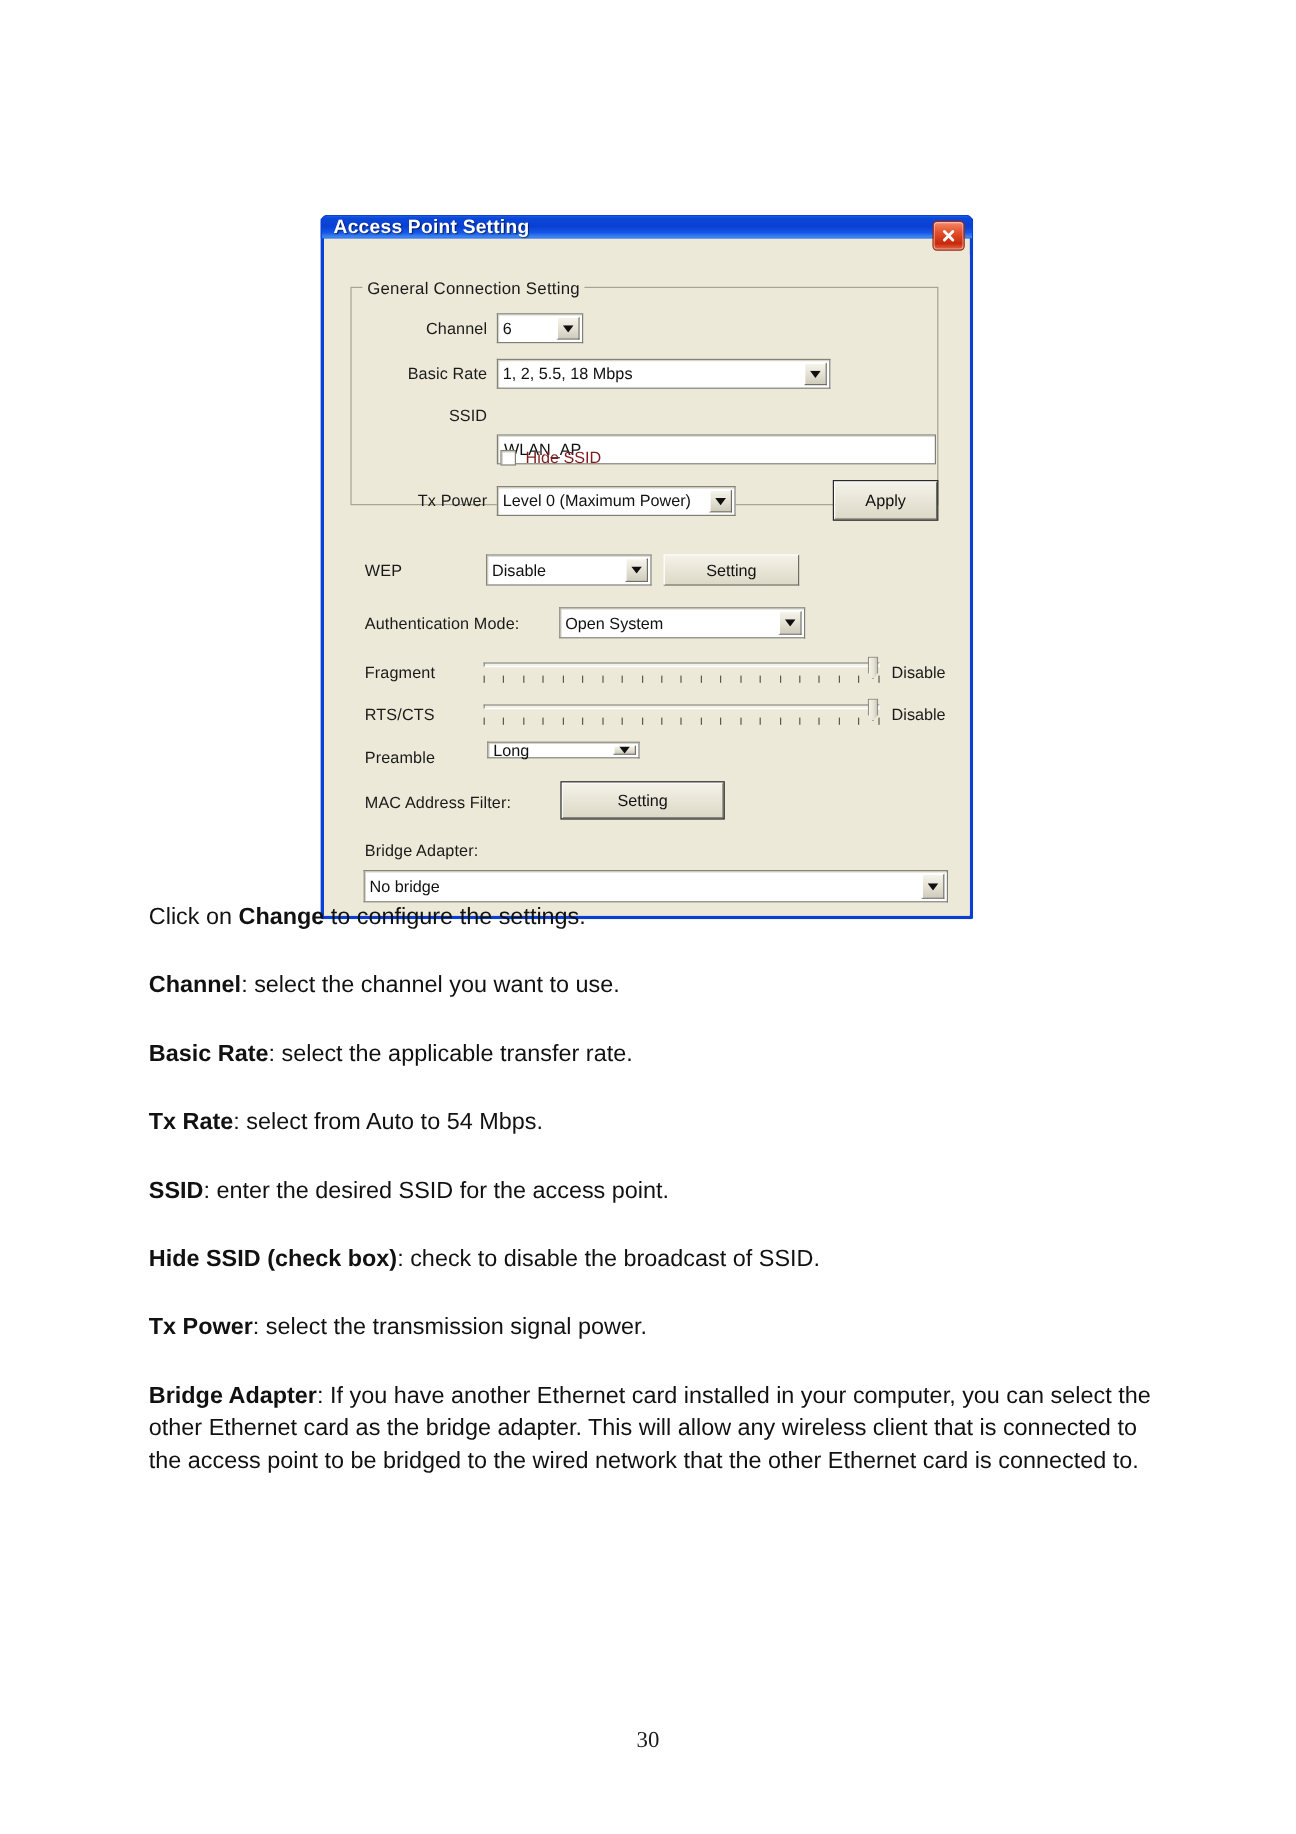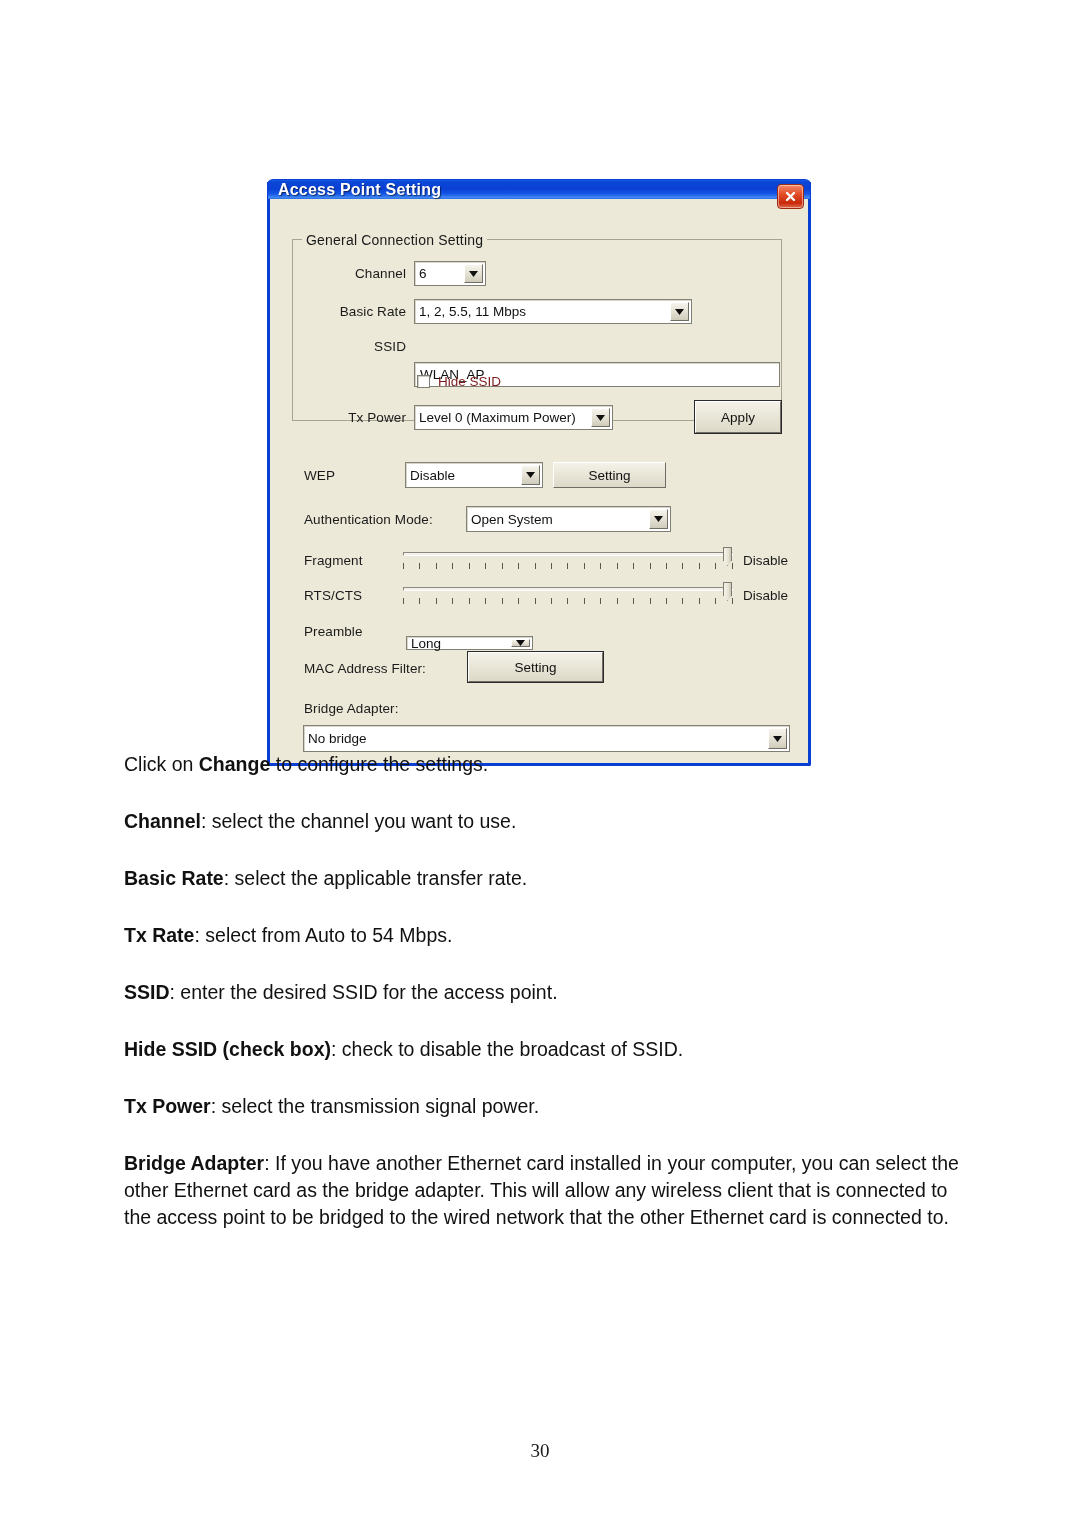--- a/index.html
+++ b/index.html
@@ -301,21 +301,21 @@
       <span class="val">6</span>
       <span class="arrow-box">
         <svg width="9" height="6" viewBox="0 0 9 6">
             <path d="M0 0 L9 0 L4.5 6 Z" fill="#101010"></path>
           </svg>
       </span>
     </div>
 
     <div class="lbl right" style="left:20px; top:92px; width:116px;">Basic Rate</div>
     <div class="field combo" style="left:144px; top:87px; width:278px; height:25px;">
-      <span class="val">1, 2, 5.5, 11 Mbps</span>
+      <span class="val">1, 2, 5.5, 18 Mbps</span>
       <span class="arrow-box">
         <svg width="9" height="6" viewBox="0 0 9 6">
             <path d="M0 0 L9 0 L4.5 6 Z" fill="#101010"></path>
           </svg>
       </span>
     </div>
 
     <div class="lbl right" style="left:36px; top:127px; width:100px;">SSID</div>
     <div class="textinput" style="left:144px; top:122px; width:366px; height:25px;margin-top:28px;">
       <span class="val">WLAN_AP</span>
@@ -413,21 +413,21 @@
           <i></i>
           <i></i>
           <i></i>
           <i></i>
       </div>
       <div class="thumb" style="left:320px;"></div>
     </div>
     <div class="slider-side-label" style="left:473px; top:376px;">Disable</div>
 
     <div class="lbl" style="left:34px; top:412px;">Preamble</div>
-    <div class="field combo" style="left:136px; top:424px; width:127px; height:14px;">
+    <div class="field combo" style="left:136px; top:406px; width:127px; height:14px;">
       <span class="val">Long</span>
       <span class="arrow-box">
         <svg width="9" height="6" viewBox="0 0 9 6">
             <path d="M0 0 L9 0 L4.5 6 Z" fill="#101010"></path>
           </svg>
       </span>
     </div>
 
     <div class="lbl" style="left:34px; top:449px;">MAC Address Filter:</div>
     <div class="btn default" style="left:198px; top:440px; width:135px; height:30px;">Setting</div>

